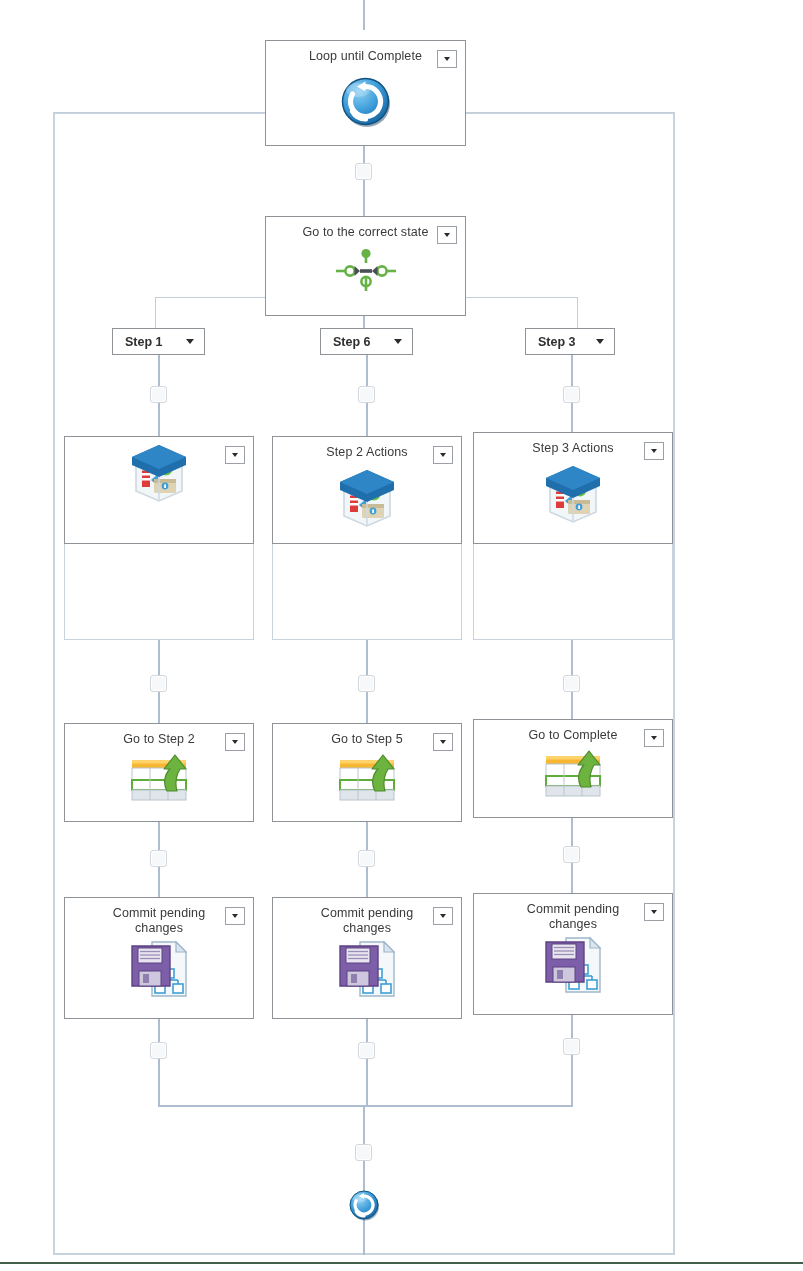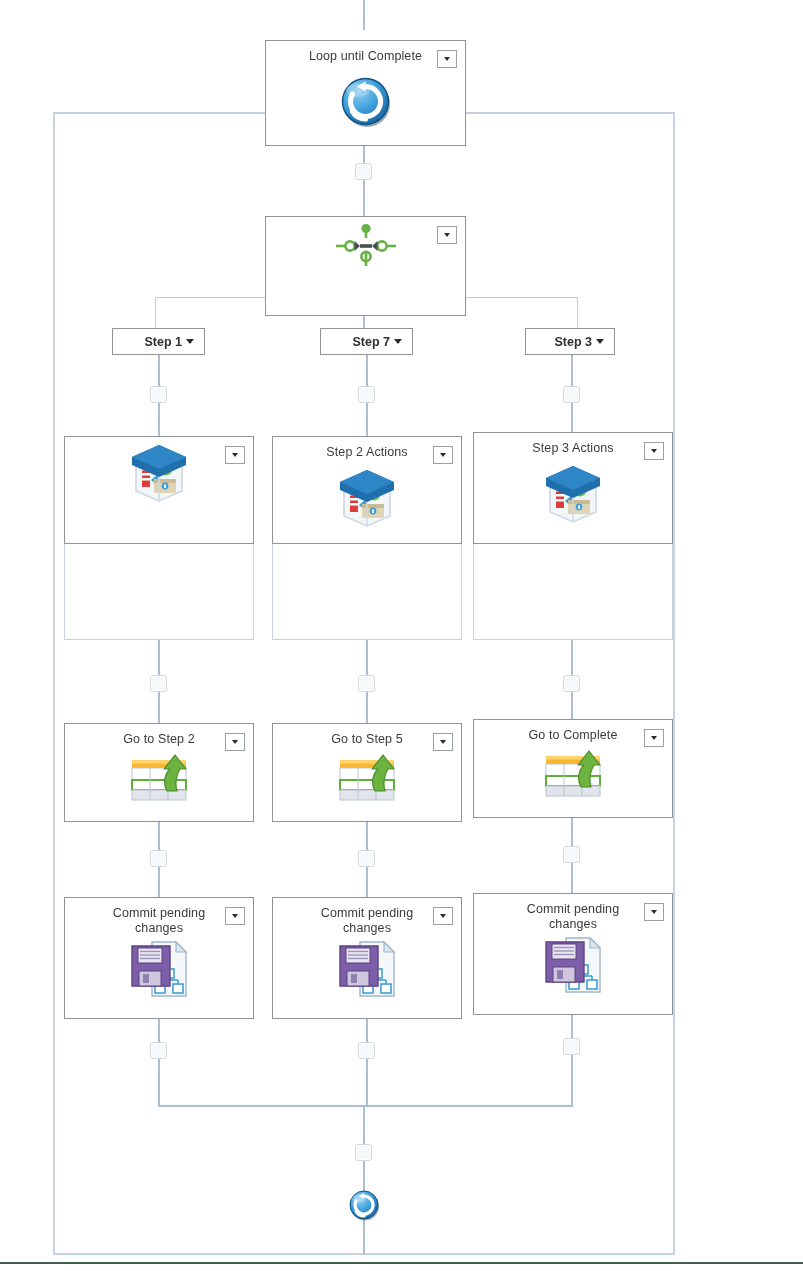--- a/index.html
+++ b/index.html
@@ -89,21 +89,21 @@
   .chip{
     position:absolute;
     background:#ffffff;
     border:1px solid #8f9398;
     box-sizing:border-box;
     display:flex;align-items:center;
     height:27px;
   }
   .chip .chip-label{
     flex:1;
-    text-align:right;
+    text-align:left;
     font-size:12.5px;
     color:#2f2f2f;
     font-weight:bold;
     padding-left:12px;
   }
   .chip .chip-dd{
     width:0;height:0;
     margin:0 10px 0 4px;
     border-left:4px solid transparent;
     border-right:4px solid transparent;
@@ -196,20 +196,21 @@
         <circle cx="27.5" cy="27.5" r="23" fill="none" stroke="#10527f" stroke-width="1.4"></circle>
         <path d="M27.5 12.5 a15 15 0 1 1 -13 7.6" fill="none" stroke="#ffffff" stroke-width="5.2" stroke-linecap="round"></path>
         <path d="M27.5 7.5 l0 10 -8.5 -5 z" fill="#ffffff"></path>
         <path d="M14.5 37.5 a15 15 0 0 0 13 7.5" fill="none" stroke="#ffffff" stroke-width="5.2" stroke-linecap="round"></path>
         <ellipse cx="20" cy="16" rx="12" ry="7" fill="#ffffff" opacity=".22"></ellipse>
       </svg>
     </div>
   </div>
 
   <div class="node" style="left:265px;top:216px;width:201px;height:100px;">
+    <div class="title">Go to the correct state</div>
     <div class="ddbtn" style="right:8px;top:9px;"></div>
     <div class="icowrap" style="margin-top:4px;">
       <svg width="96" height="50" viewBox="0 0 96 50" aria-hidden="true">
         <g stroke="#67b246" stroke-width="2.6" fill="none">
           <line x1="48" y1="6" x2="48" y2="17"></line>
           <line x1="48" y1="32" x2="48" y2="45"></line>
           <line x1="18" y1="25" x2="27" y2="25"></line>
           <line x1="69" y1="25" x2="78" y2="25"></line>
         </g>
         <circle cx="48" cy="7.5" r="4.6" fill="#67b246"></circle>
@@ -223,21 +224,21 @@
         </g>
       </svg>
     </div>
   </div>
 
   <div class="chip" style="left:112px;top:328px;width:93px;">
     <div class="chip-label">Step 1</div>
     <div class="chip-dd"></div>
   </div>
   <div class="chip" style="left:320px;top:328px;width:93px;">
-    <div class="chip-label">Step 7</div>
+    <div class="chip-label">Step 6</div>
     <div class="chip-dd"></div>
   </div>
   <div class="chip" style="left:525px;top:328px;width:90px;">
     <div class="chip-label">Step 3</div>
     <div class="chip-dd"></div>
   </div>
 
   <div class="container-body" style="left:64px;top:436px;width:190px;height:204px;"></div>
   <div class="node" style="left:64px;top:436px;width:190px;height:108px;">
     <div class="ddbtn" style="right:8px;top:9px;"></div>

